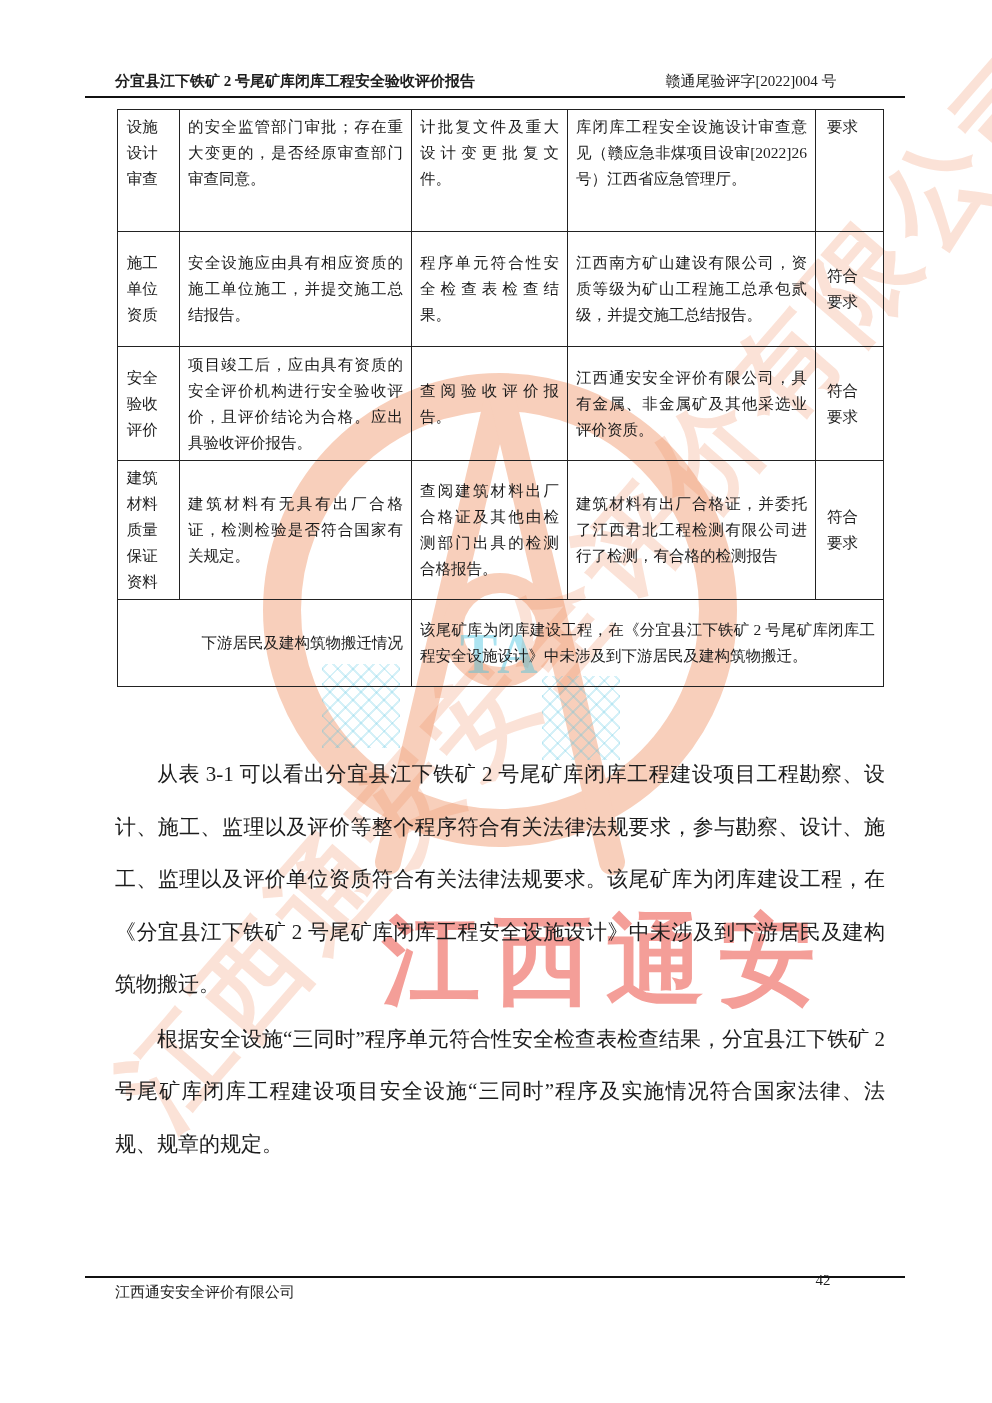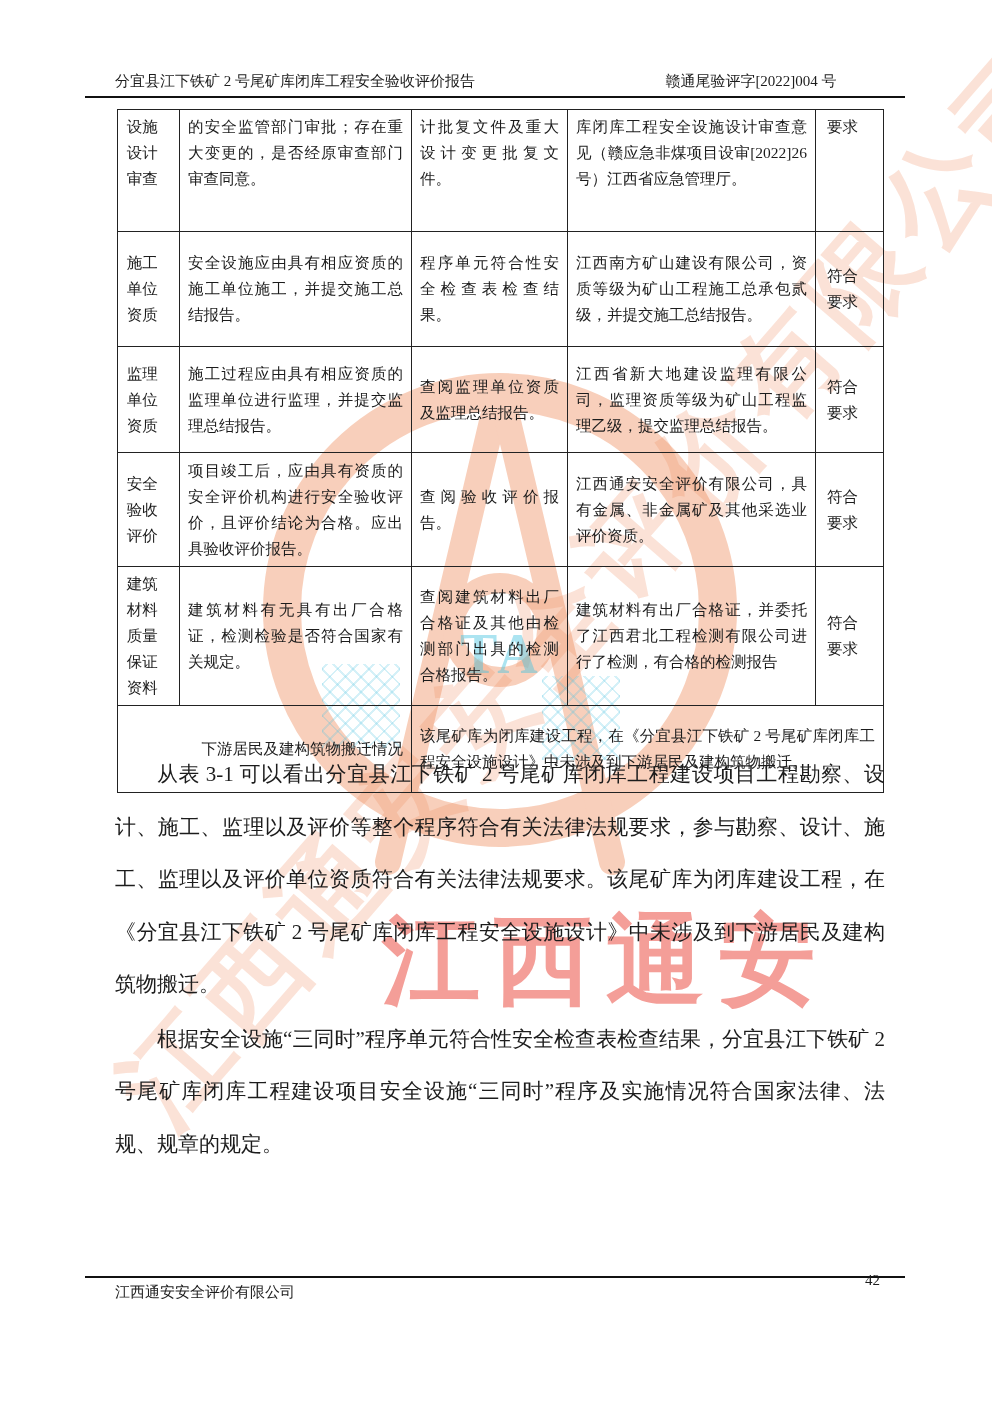--- a/index.html
+++ b/index.html
@@ -28,21 +28,21 @@
   .wm-hatch{
     width:78px; height:84px; opacity:0.8;
     background:
       repeating-linear-gradient(45deg, rgba(80,195,225,.30) 0 2px, transparent 2px 11px),
       repeating-linear-gradient(-45deg, rgba(80,195,225,.30) 0 2px, transparent 2px 11px);
   }
   .wm-hatch-l{left:322px; top:664px;}
   .wm-hatch-r{left:542px; top:676px;}
   
   .layer{position:absolute; z-index:1;}
-  .header-left{left:115px; top:72px; font-size:15px;}
+  .header-left{left:115px; top:72px; font-size:15px;font-weight:bold;}
   .header-right{left:620px; top:72px; width:262px; text-align:center; font-size:15px;}
   .rule{background:#111; height:2px;}
   .header-rule{left:85px; top:96px; width:820px;}
   
   table.check{
     position:absolute; z-index:1; left:117px; top:109px;
     border-collapse:collapse; table-layout:fixed; width:766px;
     background:transparent;
   }
   table.check td{
@@ -57,21 +57,21 @@
   tr.vtop td{vertical-align:top;}
   
   .body-text{
     left:113px; top:746px; width:774px;
     font-size:21px; line-height:52.5px; text-align:justify;
   }
   .body-text p{margin:2px; text-indent:2em;}
   
   .footer-rule{left:85px; top:1276px; width:820px;}
   .footer-company{left:115px; top:1283px; font-size:15px;}
-  .footer-page{left:766px; top:1272px; width:114px; text-align:right; font-size:15px;}
+  .footer-page{left:766px; top:1272px; width:114px; text-align:center; font-size:15px;}
 </style>
 </head>
 <body>
 
 <div class="page">
 
   <div class="wm wm-diag">江西通安安全评价有限公司</div>
 
   <svg class="wm wm-logo" width="520" height="560" viewBox="0 0 520 560">
     <g fill="none" stroke="#ef8e5e" opacity="0.42" stroke-linecap="round">
@@ -108,27 +108,20 @@
       <td class="concl"><span class="vstack">要求</span></td>
     </tr>
     <tr>
       <td class="lab" style="height:106px"><span class="vstack">施工单位资质</span></td>
       <td>安全设施应由具有相应资质的施工单位施工，并提交施工总结报告。</td>
       <td>程序单元符合性安全检查表检查结果。</td>
       <td>江西南方矿山建设有限公司，资质等级为矿山工程施工总承包贰级，并提交施工总结报告。</td>
       <td class="concl"><span class="vstack">符合要求</span></td>
     </tr>
     <tr>
-      <td class="lab" style="height:97px"><span class="vstack">监理单位资质</span></td>
-      <td>施工过程应由具有相应资质的监理单位进行监理，并提交监理总结报告。</td>
-      <td>查阅监理单位资质及监理总结报告。</td>
-      <td>江西省新大地建设监理有限公司，监理资质等级为矿山工程监理乙级，提交监理总结报告。</td>
-      <td class="concl"><span class="vstack">符合要求</span></td>
-    </tr>
-    <tr>
       <td class="lab" style="height:105px"><span class="vstack">安全验收评价</span></td>
       <td>项目竣工后，应由具有资质的安全评价机构进行安全验收评价，且评价结论为合格。应出具验收评价报告。</td>
       <td>查阅验收评价报告。</td>
       <td>江西通安安全评价有限公司，具有金属、非金属矿及其他采选业评价资质。</td>
       <td class="concl"><span class="vstack">符合要求</span></td>
     </tr>
     <tr>
       <td class="lab" style="height:124px"><span class="vstack">建筑材料质量保证资料</span></td>
       <td>建筑材料有无具有出厂合格证，检测检验是否符合国家有关规定。</td>
       <td>查阅建筑材料出厂合格证及其他由检测部门出具的检测合格报告。</td>

